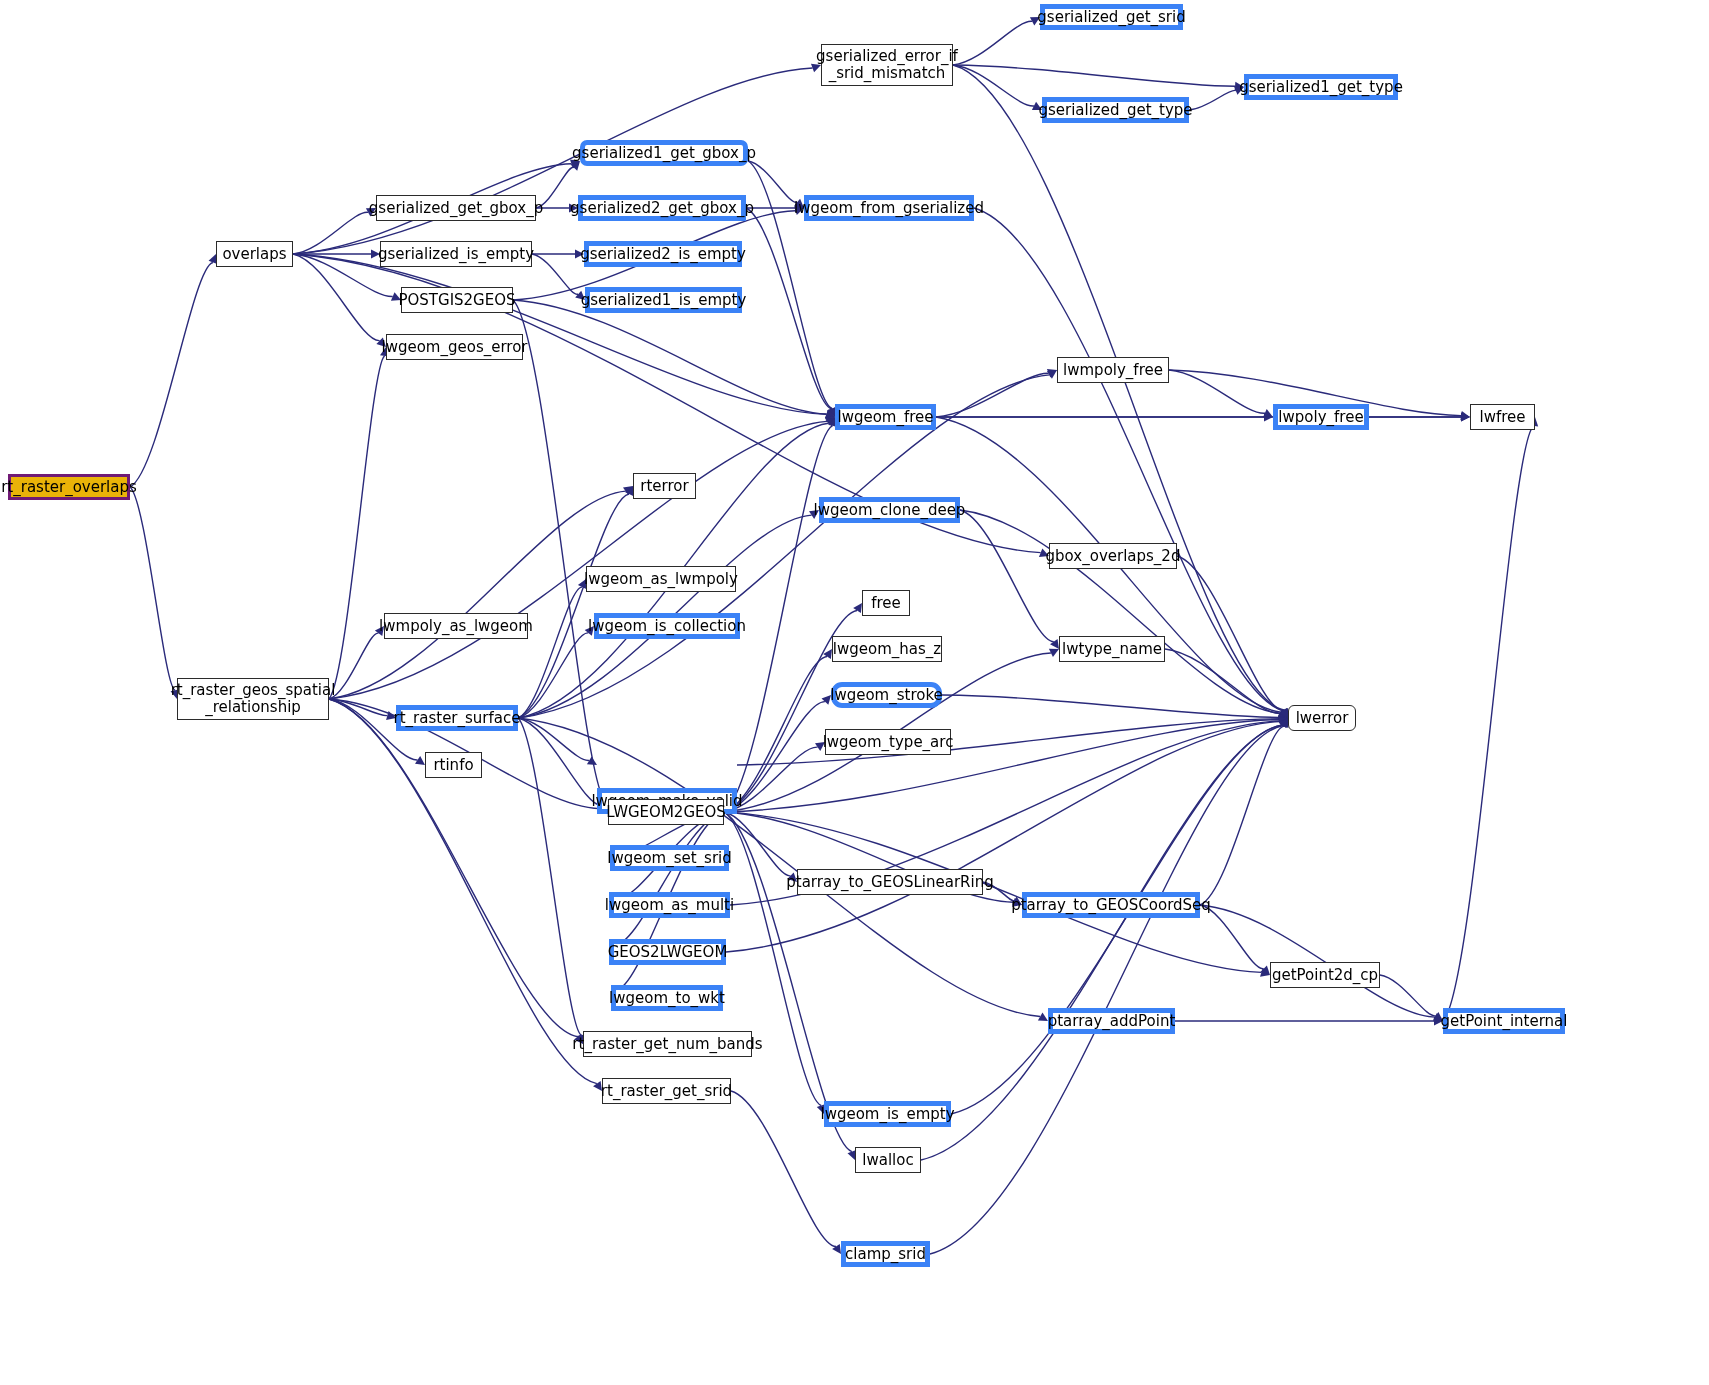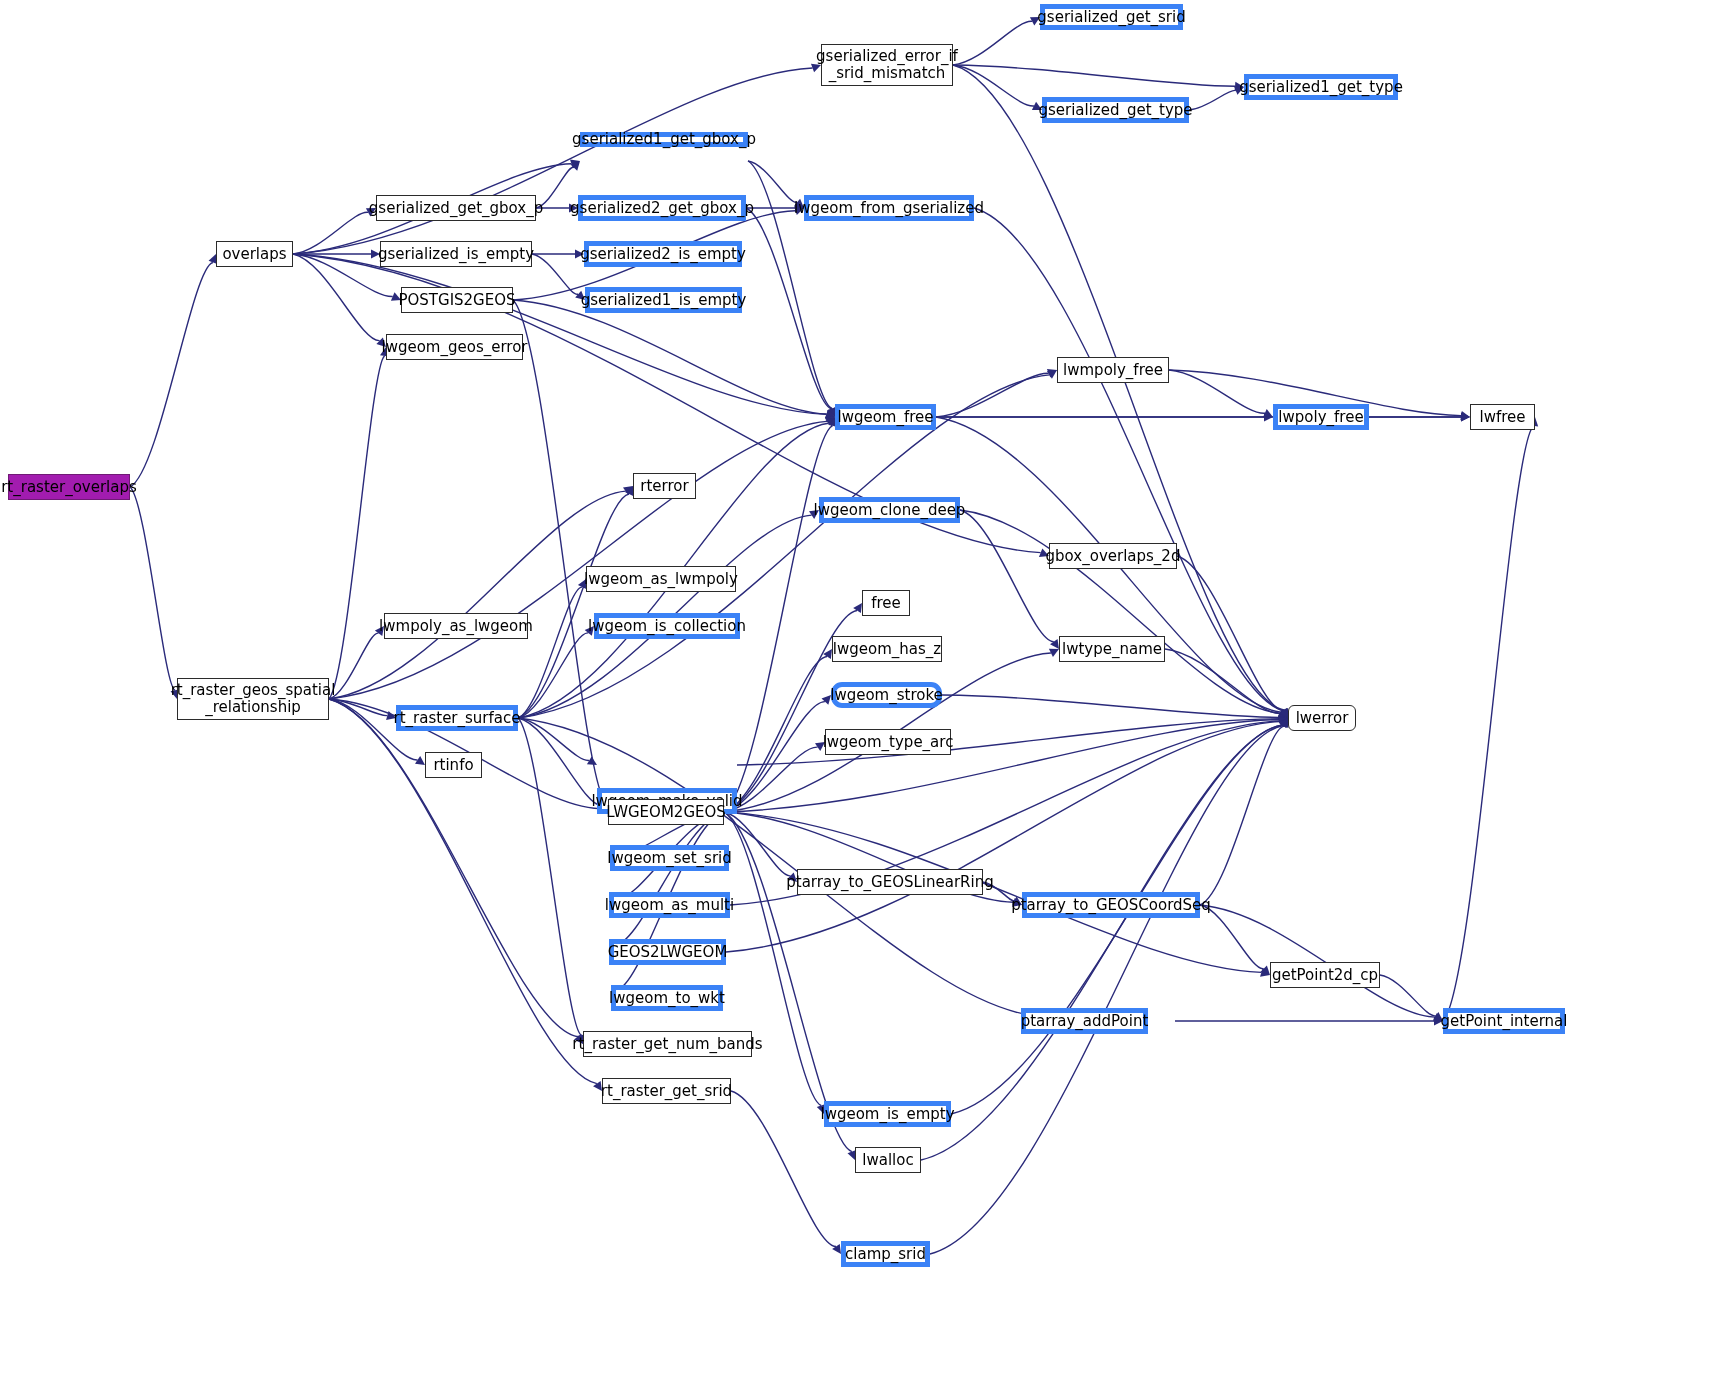--- a/index.html
+++ b/index.html
@@ -4,21 +4,21 @@
 <style>
   html,body{margin:0;padding:0;background:#ffffff;}
   #canvas{position:relative;width:1709px;height:1385px;background:#ffffff;
           font-family:"DejaVu Sans","Liberation Sans",sans-serif;}
   svg.edges{position:absolute;left:0;top:0;width:1709px;height:1385px;}
   .node{position:absolute;box-sizing:border-box;display:flex;align-items:center;
         justify-content:center;text-align:center;line-height:1.12;
         font-size:15px;color:#000000;background:#ffffff;white-space:pre;}
   .node.black{border:1px solid #2b2b2b;}
   .node.red{border:5px solid #3b82f6;}
-  .node.root{border:1px solid #701a75;background:#a21caf;}
+  .node.root{border:3px solid #701a75;background:#eab308;}
 </style>
 </head>
 <body>
 
 <div id="canvas">
   <svg class="edges" id="edge-layer" viewBox="0 0 1709 1385" xmlns="http://www.w3.org/2000/svg">
       <path d="M 130,487 C 160.1,471.622 191.92,266.582 212.88361449165518,262.44323050516675" fill="none" stroke="#2a2a7a" stroke-width="1.4"></path>
       <polygon points="216,254 217.19904341651818,264.0360497649874 208.56818556679218,260.8504112453461" fill="#2a2a7a"></polygon>
       <path d="M 130,487 C 146.45,500.992 163.84,687.552 175.0520145759615,690.2133423426349" fill="none" stroke="#2a2a7a" stroke-width="1.4"></path>
       <polygon points="177,699 170.56105621775265,691.2089793371434 179.54297293417034,689.2177053481263" fill="#2a2a7a"></polygon>
@@ -196,21 +196,21 @@
       <polygon points="1049,556 1038.935737293236,556.9330681482276 1042.3486342693227,548.3895247246463" fill="#2a2a7a"></polygon>
     </svg>
   <div id="node-layer">
       <div class="node root" style="left: 8px; top: 474px; width: 122px; height: 26px;">rt_raster_overlaps</div>
       <div class="node black" style="left: 216px; top: 241px; width: 77px; height: 26px;">overlaps</div>
       <div class="node black" style="left: 821px; top: 44px; width: 132px; height: 42px;">gserialized_error_if
 _srid_mismatch</div>
       <div class="node red" style="left: 1040px; top: 4px; width: 143px; height: 26px;">gserialized_get_srid</div>
       <div class="node red" style="left: 1244px; top: 74px; width: 154px; height: 26px;">gserialized1_get_type</div>
       <div class="node red" style="left: 1042px; top: 97px; width: 147px; height: 26px;">gserialized_get_type</div>
-      <div class="node red" style="left: 580px; top: 132px; width: 168px; height: 15px;">gserialized1_get_gbox_p</div>
+      <div class="node red" style="left: 580px; top: 140px; width: 168px; height: 26px; border-radius: 7px;">gserialized1_get_gbox_p</div>
       <div class="node black" style="left: 376px; top: 195px; width: 160px; height: 26px;">gserialized_get_gbox_p</div>
       <div class="node red" style="left: 578px; top: 195px; width: 168px; height: 26px;">gserialized2_get_gbox_p</div>
       <div class="node red" style="left: 804px; top: 195px; width: 170px; height: 26px;">lwgeom_from_gserialized</div>
       <div class="node black" style="left: 380px; top: 241px; width: 152px; height: 26px;">gserialized_is_empty</div>
       <div class="node red" style="left: 584px; top: 241px; width: 158px; height: 26px;">gserialized2_is_empty</div>
       <div class="node black" style="left: 401px; top: 287px; width: 112px; height: 26px;">POSTGIS2GEOS</div>
       <div class="node red" style="left: 585px; top: 287px; width: 157px; height: 26px;">gserialized1_is_empty</div>
       <div class="node black" style="left: 386px; top: 334px; width: 137px; height: 26px;">lwgeom_geos_error</div>
       <div class="node black" style="left: 1057px; top: 357px; width: 112px; height: 26px;">lwmpoly_free</div>
       <div class="node red" style="left: 835px; top: 404px; width: 101px; height: 26px;">lwgeom_free</div>
@@ -235,20 +235,20 @@
       <div class="node red" style="left: 597px; top: 752px; width: 140px; height: 26px; margin-top: 36px;">lwgeom_make_valid</div>
       <div class="node black" style="left: 608px; top: 799px; width: 116px; height: 26px;">LWGEOM2GEOS</div>
       <div class="node red" style="left: 610px; top: 845px; width: 119px; height: 26px;">lwgeom_set_srid</div>
       <div class="node black" style="left: 797px; top: 869px; width: 186px; height: 26px;">ptarray_to_GEOSLinearRing</div>
       <div class="node red" style="left: 609px; top: 892px; width: 121px; height: 26px;">lwgeom_as_multi</div>
       <div class="node red" style="left: 1022px; top: 892px; width: 178px; height: 26px;">ptarray_to_GEOSCoordSeq</div>
       <div class="node red" style="left: 609px; top: 939px; width: 117px; height: 26px;">GEOS2LWGEOM</div>
       <div class="node black" style="left: 1270px; top: 962px; width: 110px; height: 26px;">getPoint2d_cp</div>
       <div class="node red" style="left: 611px; top: 985px; width: 112px; height: 26px;">lwgeom_to_wkt</div>
       <div class="node red" style="left: 1443px; top: 1008px; width: 122px; height: 26px;">getPoint_internal</div>
-      <div class="node red" style="left: 1021px; top: 1008px; width: 127px; height: 26px;">ptarray_addPoint</div>
+      <div class="node red" style="left: 1048px; top: 1008px; width: 127px; height: 26px;">ptarray_addPoint</div>
       <div class="node black" style="left: 583px; top: 1031px; width: 169px; height: 26px;">rt_raster_get_num_bands</div>
       <div class="node black" style="left: 602px; top: 1078px; width: 129px; height: 26px;">rt_raster_get_srid</div>
       <div class="node red" style="left: 824px; top: 1101px; width: 127px; height: 26px;">lwgeom_is_empty</div>
       <div class="node black" style="left: 855px; top: 1147px; width: 66px; height: 26px;">lwalloc</div>
       <div class="node red" style="left: 841px; top: 1241px; width: 89px; height: 26px;">clamp_srid</div>
     </div>
 </div>
 
 </body></html>

